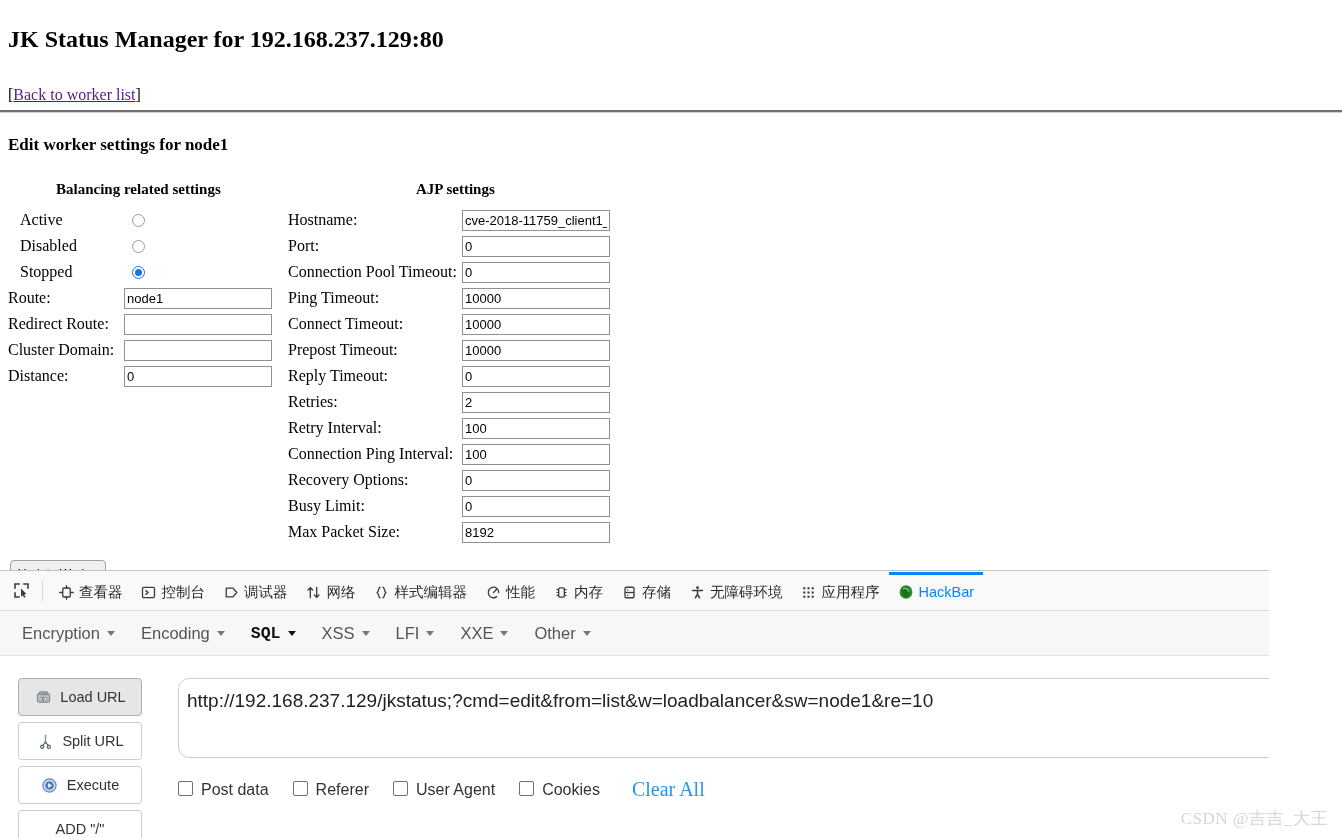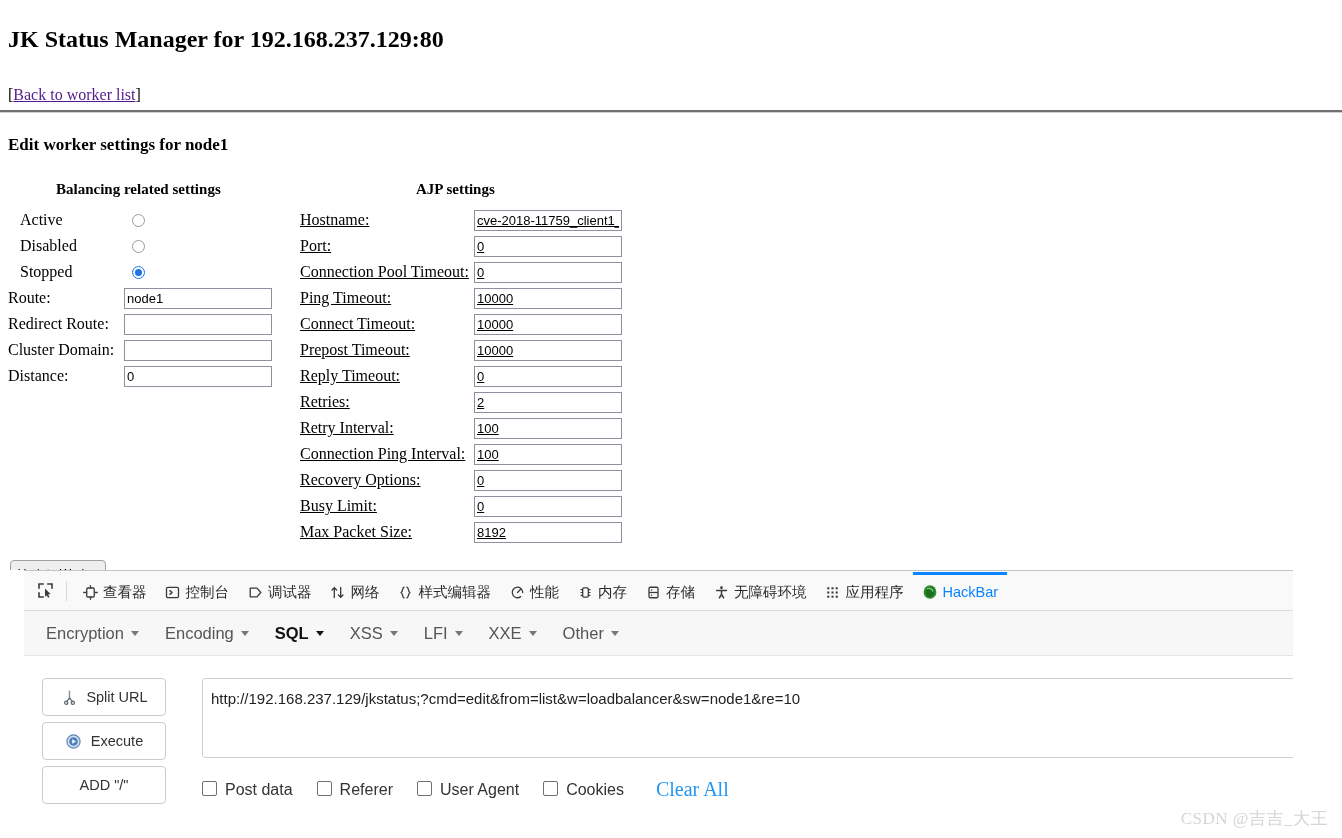--- a/index.html
+++ b/index.html
@@ -86,24 +86,23 @@
 
   
   #bal-col {
     position: absolute;
     left: 8px;
     top: 207px;
     width: 270px;
   }
   #ajp-col {
     position: absolute;
-    left: 300px;
+    left: 288px;
     top: 207px;
     width: 330px;
-    text-decoration: underline;
   }
 
   .frow {
     display: flex;
     align-items: center;
     height: 26px;
   }
   .flabel {
     font-size: 16px;
     font-family: "Liberation Serif", "DejaVu Serif", serif;
@@ -182,21 +181,20 @@
   #devtools {
     position: absolute;
     left: 0;
     top: 570px;
     width: 1269px;
     height: 268px;
     background: #f9a8d4;
     border-top: 1px solid #c5c5c6;
     font-family: "Liberation Sans", "DejaVu Sans", sans-serif;
     overflow: hidden;
-    margin-left: 24px;
   }
 
   #devtools-toolbar {
     height: 39px;
     display: flex;
     align-items: center;
     background: #f9f9fa;
     border-bottom: 1px solid #dcdcdd;
     padding-left: 6px;
   }
@@ -259,21 +257,21 @@
   .hb-menu-item {
     font-family: "Liberation Sans", "DejaVu Sans", sans-serif;
     font-size: 16.5px;
     color: #555;
     display: flex;
     align-items: center;
     gap: 7px;
     cursor: pointer;
     white-space: nowrap;
   }
-  .hb-menu-item.strong { color: #111; font-weight: bold; }
+  .hb-menu-item.strong { color: #111; font-weight: bold; font-family: Liberation Mono, monospace; }
   .caret {
     width: 0; height: 0;
     border-left: 4.5px solid transparent;
     border-right: 4.5px solid transparent;
     border-top: 5px solid #777;
   }
   .hb-menu-item.strong .caret { border-top-color: #111; }
 
   #hb-body {
     position: relative;
@@ -311,24 +309,24 @@
   .hb-btn .bico { width: 18px; height: 18px; display: inline-flex; align-items: center; justify-content: center; }
 
   #hb-url {
     position: absolute;
     left: 178px;
     top: 22px;
     width: 1164px;
     height: 80px;
     box-sizing: border-box;
     border: 1px solid #cfcfcf;
-    border-radius: 3px;
+    border-radius: 11px;
     background: #fff;
     font-family: "Liberation Sans", "DejaVu Sans", sans-serif;
-    font-size: 15px;
+    font-size: 19px;
     color: #222;
     padding: 10px 8px;
     resize: none;
     outline: none;
     overflow: hidden;
     line-height: 1.3;
   }
 
   #hb-options {
     position: absolute;
@@ -653,20 +651,31 @@
       </div>
       <div class="hb-menu-item">
         <span>Other</span>
         <span class="caret"></span>
       </div>
     </div>
 
     <div id="hb-body">
 
       <div id="hb-buttons">
+        <div class="hb-btn pressed">
+          <span class="bico">
+            <svg width="17" height="17" viewBox="0 0 18 18">
+              <rect x="2.5" y="5" width="13" height="9" rx="1.4" fill="#b9c2c9" stroke="#6f7a83" stroke-width="1"></rect>
+              <rect x="4.5" y="3" width="9" height="3" rx="0.8" fill="#9aa6af" stroke="#6f7a83" stroke-width="0.8"></rect>
+              <rect x="5.5" y="9" width="7" height="3.6" rx="0.6" fill="#fff" stroke="#6f7a83" stroke-width="0.8"></rect>
+              <path d="M10.5 10.8H7.6M8.6 9.7l-1.1 1.1 1.1 1.1" stroke="#47525a" stroke-width="0.9" fill="none" stroke-linecap="round" stroke-linejoin="round"></path>
+            </svg>
+          </span>
+          <span>Load URL</span>
+        </div>
 
         <div class="hb-btn">
           <span class="bico">
             <svg width="17" height="17" viewBox="0 0 18 18">
               <path d="M9 2.5v8" stroke="#8c98a3" stroke-width="1.6" stroke-linecap="round"></path>
               <path d="M9 9.5L6 13.5M9 9.5l3 4" stroke="#5b6870" stroke-width="1.3" fill="none" stroke-linecap="round"></path>
               <circle cx="5.5" cy="14.6" r="1.7" fill="none" stroke="#5b6870" stroke-width="1.3"></circle>
               <circle cx="12.5" cy="14.6" r="1.7" fill="none" stroke="#5b6870" stroke-width="1.3"></circle>
             </svg>
           </span>

